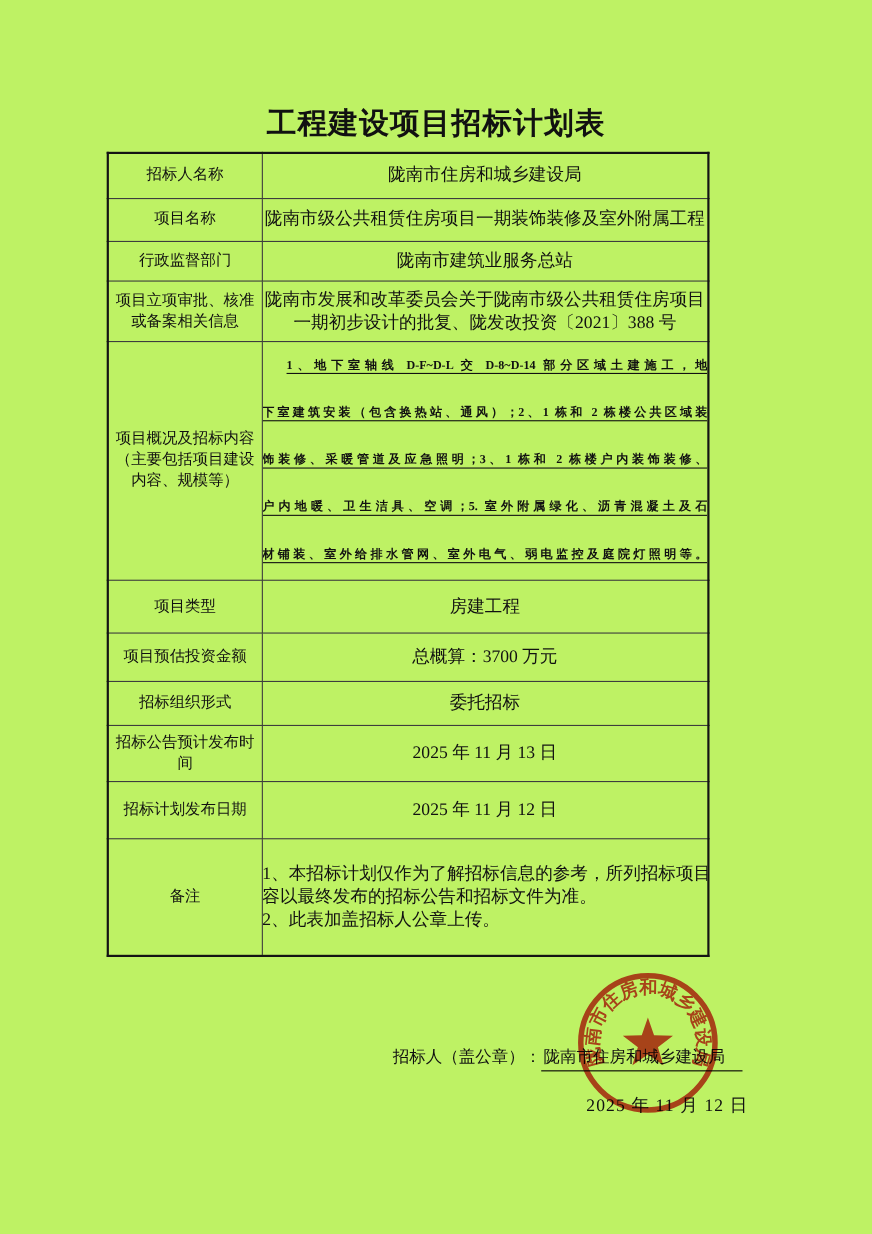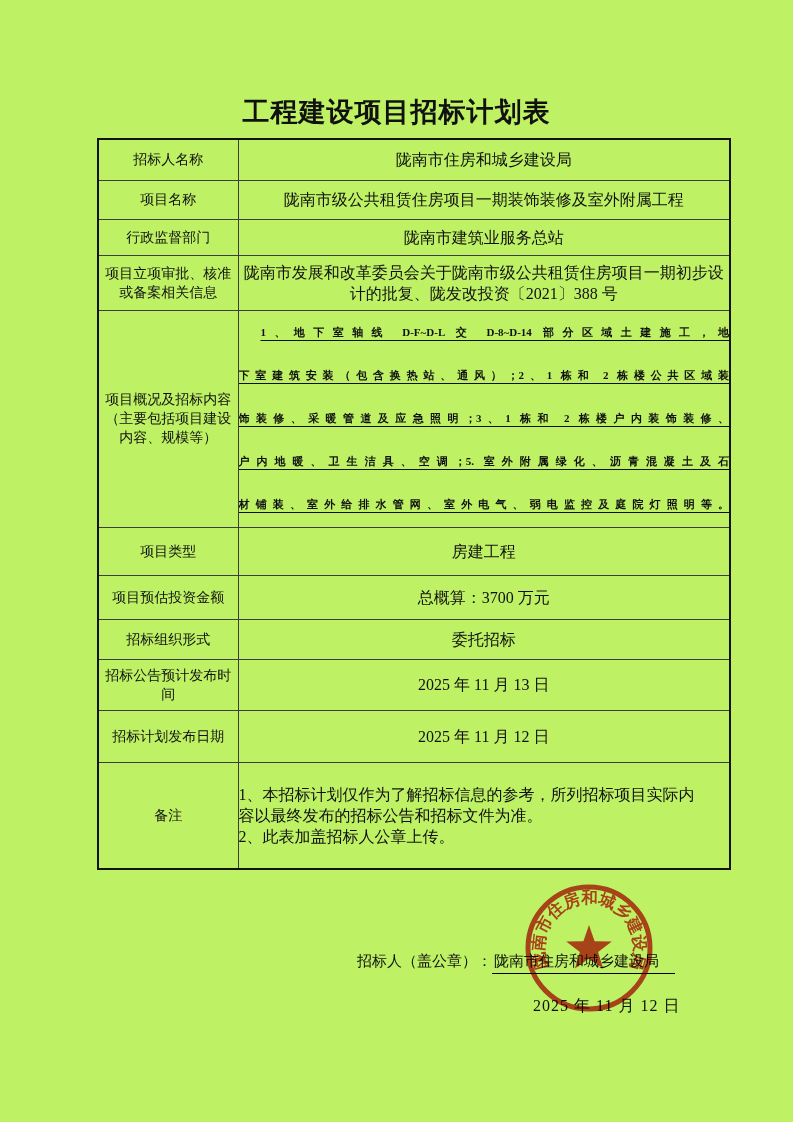--- a/index.html
+++ b/index.html
@@ -13,21 +13,21 @@
     overflow:hidden;
   }
   .doc-title{
     position:absolute;top:95px;left:0;width:100%;
     text-align:center;
     font-size:27px;line-height:34px;font-weight:700;letter-spacing:1px;
     margin:0;
   }
   table.plan{
     position:absolute;left:97px;top:138px;
-    width:634px;
+    width:548px;
     border-collapse:collapse;table-layout:fixed;
     border:2px solid #141414;
   }
   table.plan td{
     border:1px solid #3d3d3d;
     vertical-align:middle;
     overflow:hidden;
     padding:0;
   }
   td.lbl{

